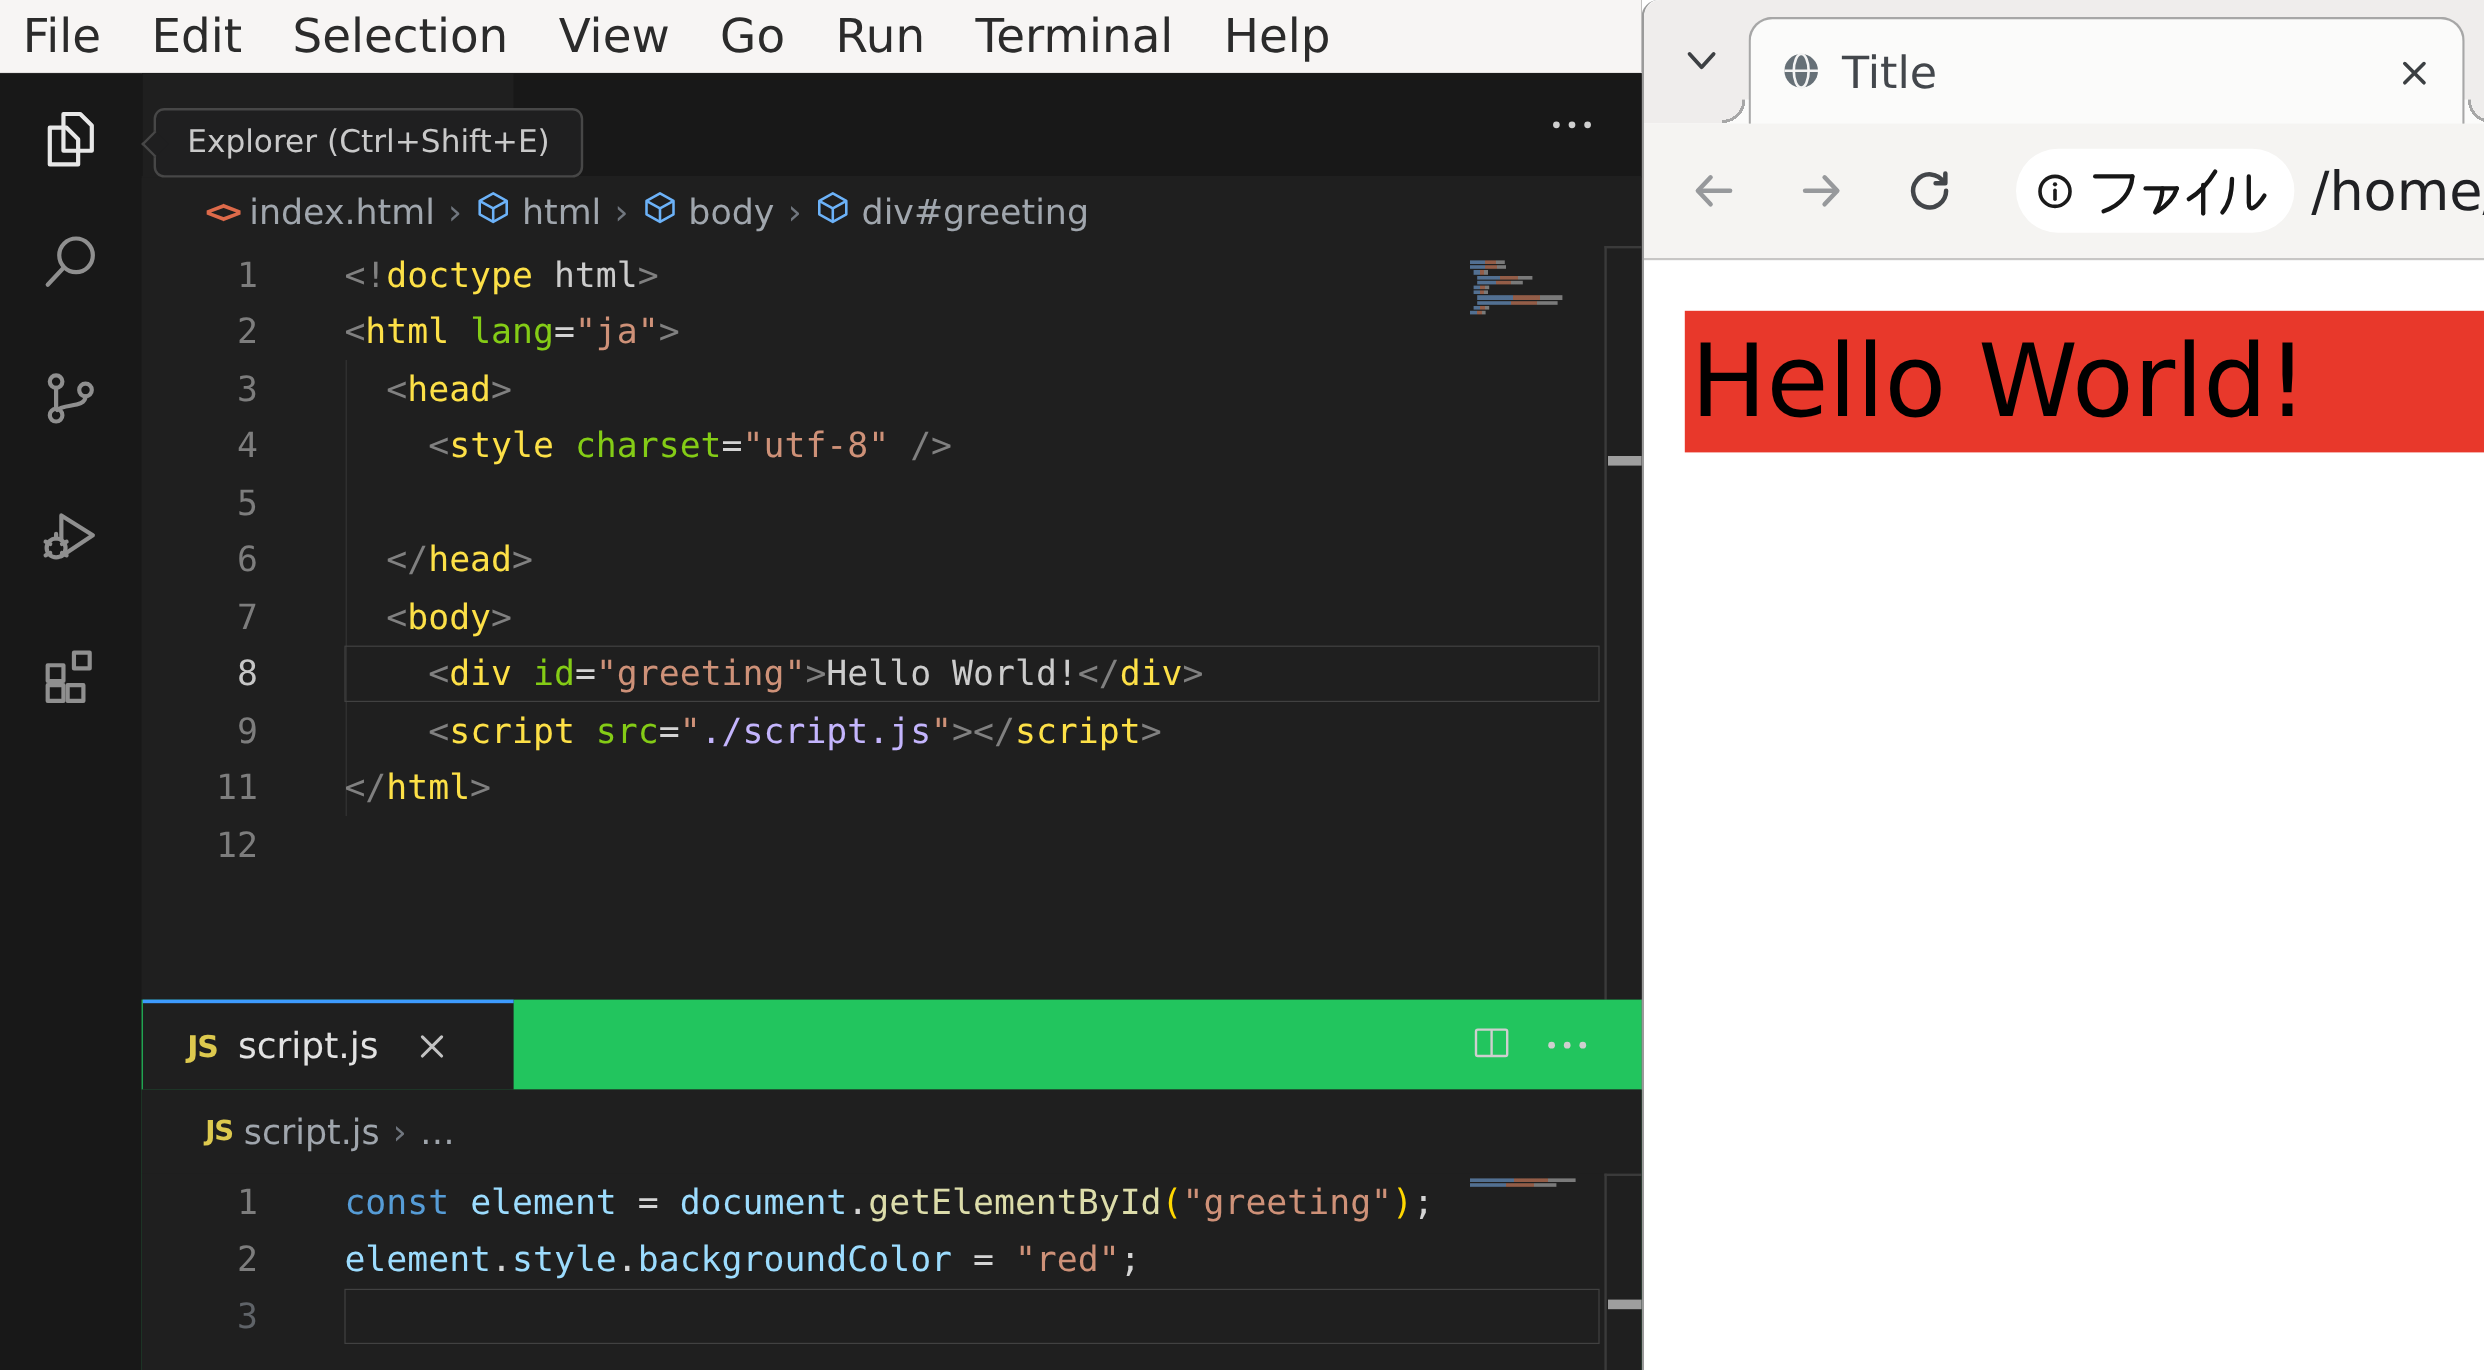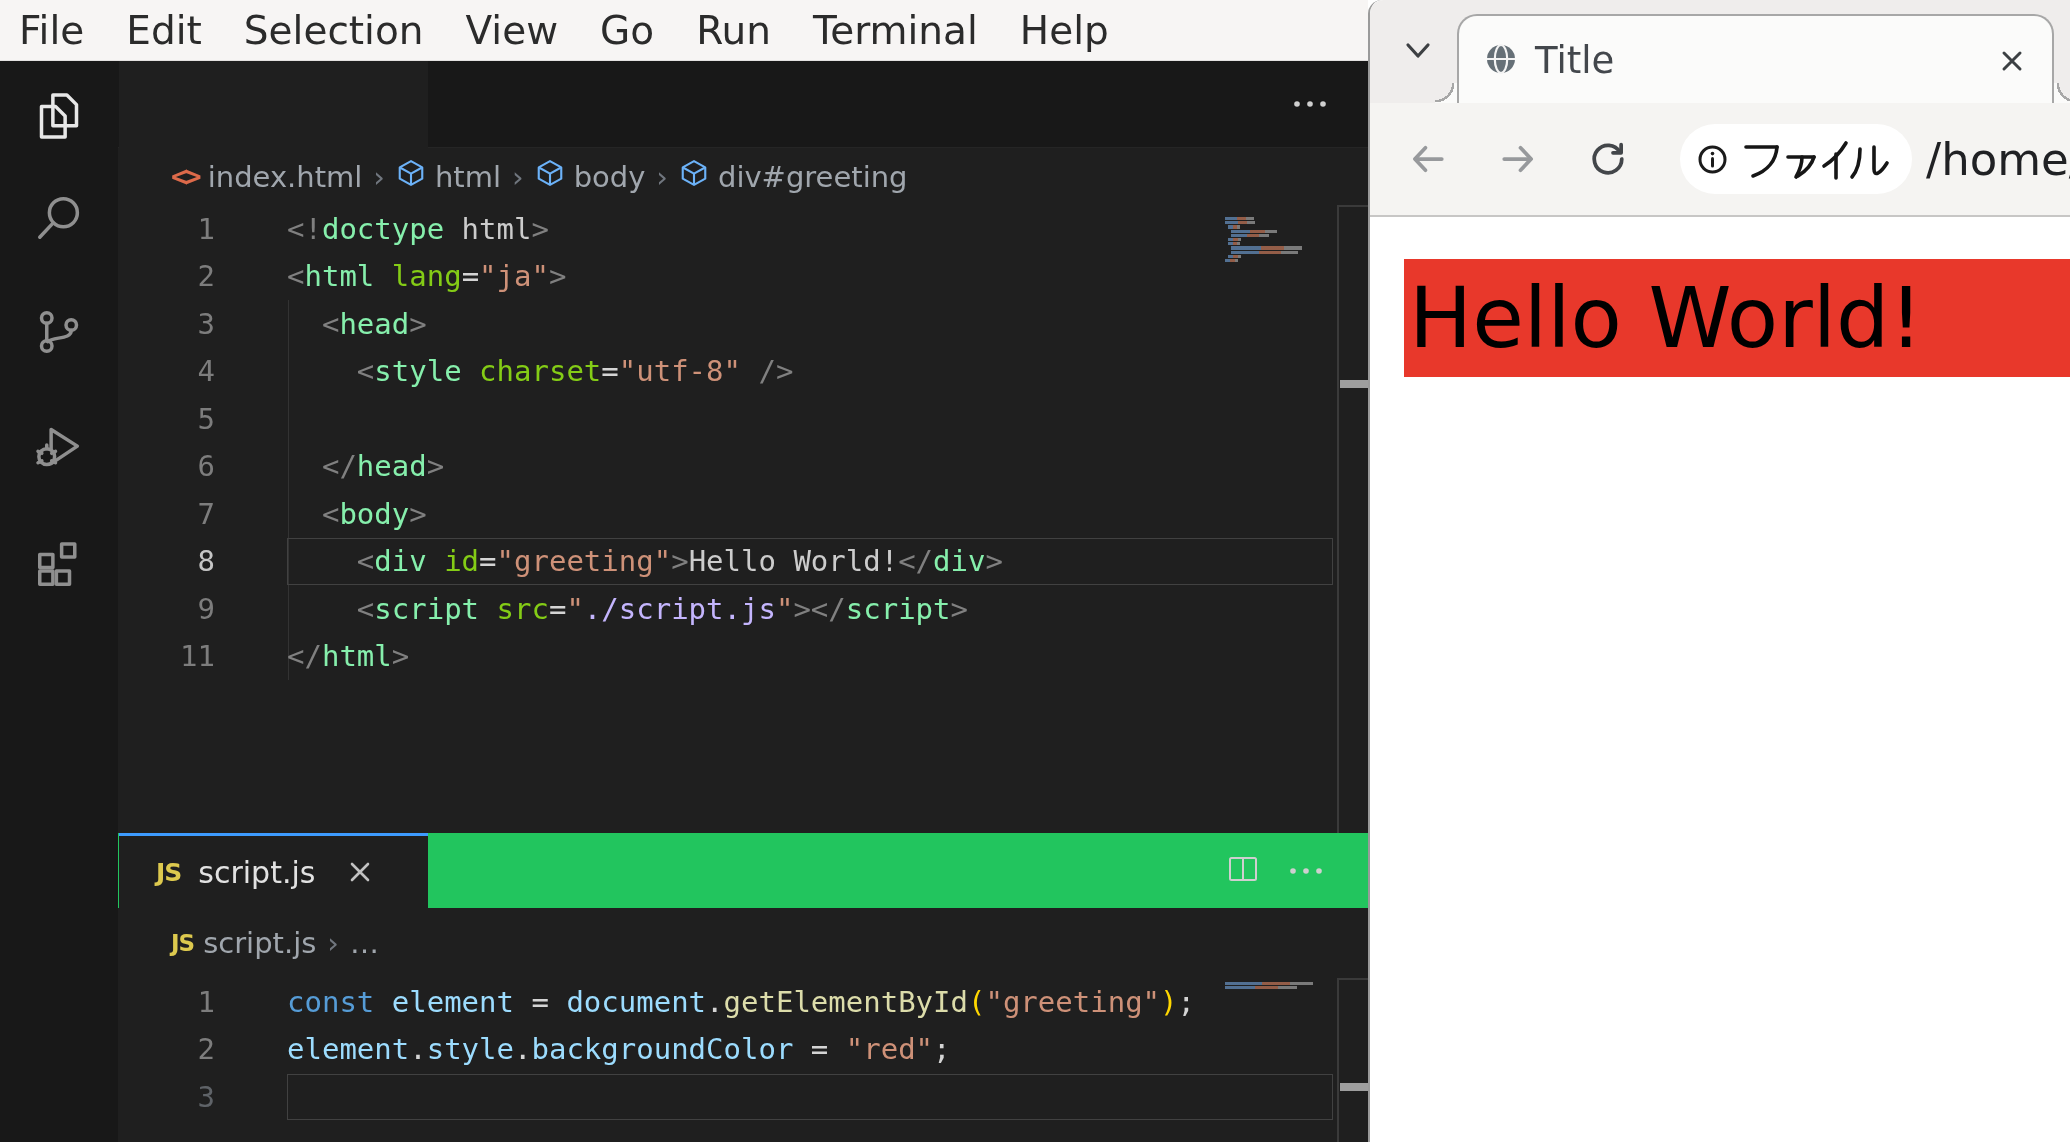--- a/index.html
+++ b/index.html
@@ -51,21 +51,21 @@
   .code1 { top:144px; height:628px; }
   .row { position:relative; height:47.5px; display:flex; align-items:center; }
   .num { width:97px; text-align:right; font-family:"DejaVu Sans Mono", monospace; font-size:29px; color:#7d7d7d; }
   .num.active { color:#c6c6c6; }
   .num.dim { color:#5f6368; }
   .codeline { margin-left:72px; font-family:"DejaVu Sans Mono", monospace; font-size:29px; white-space:pre; }
   .hl-box { position:absolute; left:169px; width:1046px; top:0.5px; bottom:0.5px;
             border:1.5px solid #414141; pointer-events:none; }
   .indent-guide { position:absolute; left:170px; top:95px; height:380px; width:0;
                   border-left:1.5px solid #333333; }
-  .tk-p{color:#808080} .tk-tag{color:#86efac} .tk-attr{color:#84cc16} .tk-str{color:#ce9178}
+  .tk-p{color:#808080} .tk-tag{color:#fde047} .tk-attr{color:#84cc16} .tk-str{color:#ce9178}
   .tk-txt{color:#cccccc} .tk-kw{color:#569cd6} .tk-id{color:#9cdcfe} .tk-fn{color:#dcdcaa}
   .tk-gold{color:#ffd700} .tk-op{color:#d4d4d4} .tk-sp{color:#cccccc}
   .tk-lnk{color:#c4b5fd; text-underline-offset:6px; text-decoration-thickness:2px;}
 
   .minimap { position:absolute; left:1107px; width:92px; }
   .mm1 { top:12px; }
   .mm-row { height:3.2px; margin-bottom:1px; background:linear-gradient(90deg,#5b7ea6 0 42%,#a8684f 42% 74%,#8a8a8a 74% 100%); opacity:.85; }
   .sb-border { position:absolute; left:1219px; width:31px; border-left:2px solid #3a3a3a; border-top:2px solid #3a3a3a; }
   .sb1 { top:0; height:628px; }
   .sb-dash { position:absolute; left:1222px; width:28px; height:8px; background:#9e9e9e; }
@@ -188,20 +188,24 @@
         <div class="ghost-tab"></div>
         <div class="more-btn more1 dots">
           <svg viewBox="0 0 36 12">
               <circle cx="5" cy="6" r="2.8"></circle>
               <circle cx="18" cy="6" r="2.8"></circle>
               <circle cx="31" cy="6" r="2.8"></circle>
             </svg>
         </div>
       </div>
 
+      <div class="tooltip">
+        <div class="arrow"></div>
+        <span>Explorer (Ctrl+Shift+E)</span>
+      </div>
 
       <div class="breadcrumbs bc1" id="bc1">
           <span class="bc-item">
             <span class="bc-html-icon">&lt;&gt;</span>
             <span>index.html</span>
           </span>
           <span class="bc-sep">›</span>
           <span class="bc-item">
             <span class="bc-cube"><svg viewBox="0 0 24 24">
                 <path d="M12 2.5 L21 7.5 V16.5 L12 21.5 L3 16.5 V7.5 Z"></path>
@@ -281,20 +285,24 @@
             <div class="hl-box"></div>
           </div>
           <div class="row">
             <span class="num">9</span>
             <span class="codeline"><span class="tk-sp">    </span><span class="tk-p">&lt;</span><span class="tk-tag">script</span><span class="tk-attr"> src</span><span class="tk-op">=</span><span class="tk-str">"</span><span class="tk-lnk">./script.js</span><span class="tk-str">"</span><span class="tk-p">&gt;</span><span class="tk-p">&lt;/</span><span class="tk-tag">script</span><span class="tk-p">&gt;</span></span>
           </div>
           <div class="row">
             <span class="num">11</span>
             <span class="codeline"><span class="tk-p">&lt;/</span><span class="tk-tag">html</span><span class="tk-p">&gt;</span></span>
           </div>
+          <div class="row">
+            <span class="num">12</span>
+            <span class="codeline"></span>
+          </div>
         </div>
     </div>
 
     <div class="panel">
       <div class="tab2">
         <span class="js-badge">JS</span>
         <span class="tab2-label">script.js</span>
         <span class="tab-close">
           <svg viewBox="0 0 26 26">
               <path d="M5 5 L21 21 M21 5 L5 21"></path>

